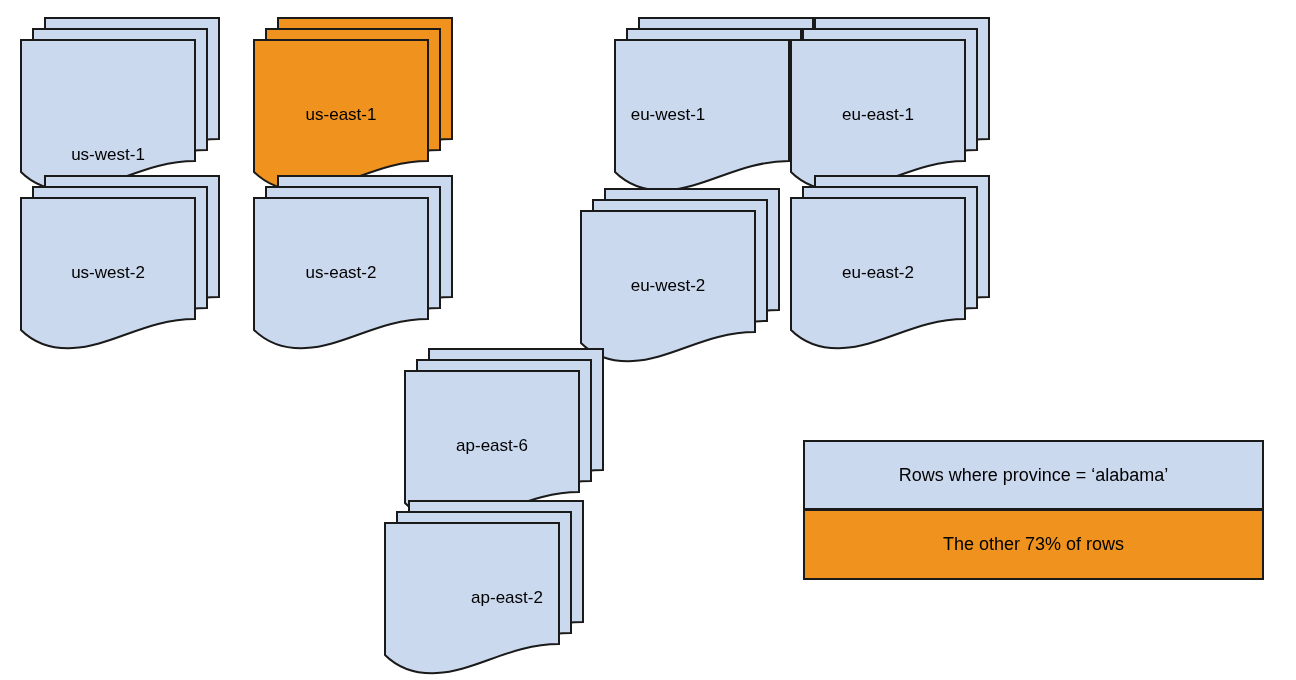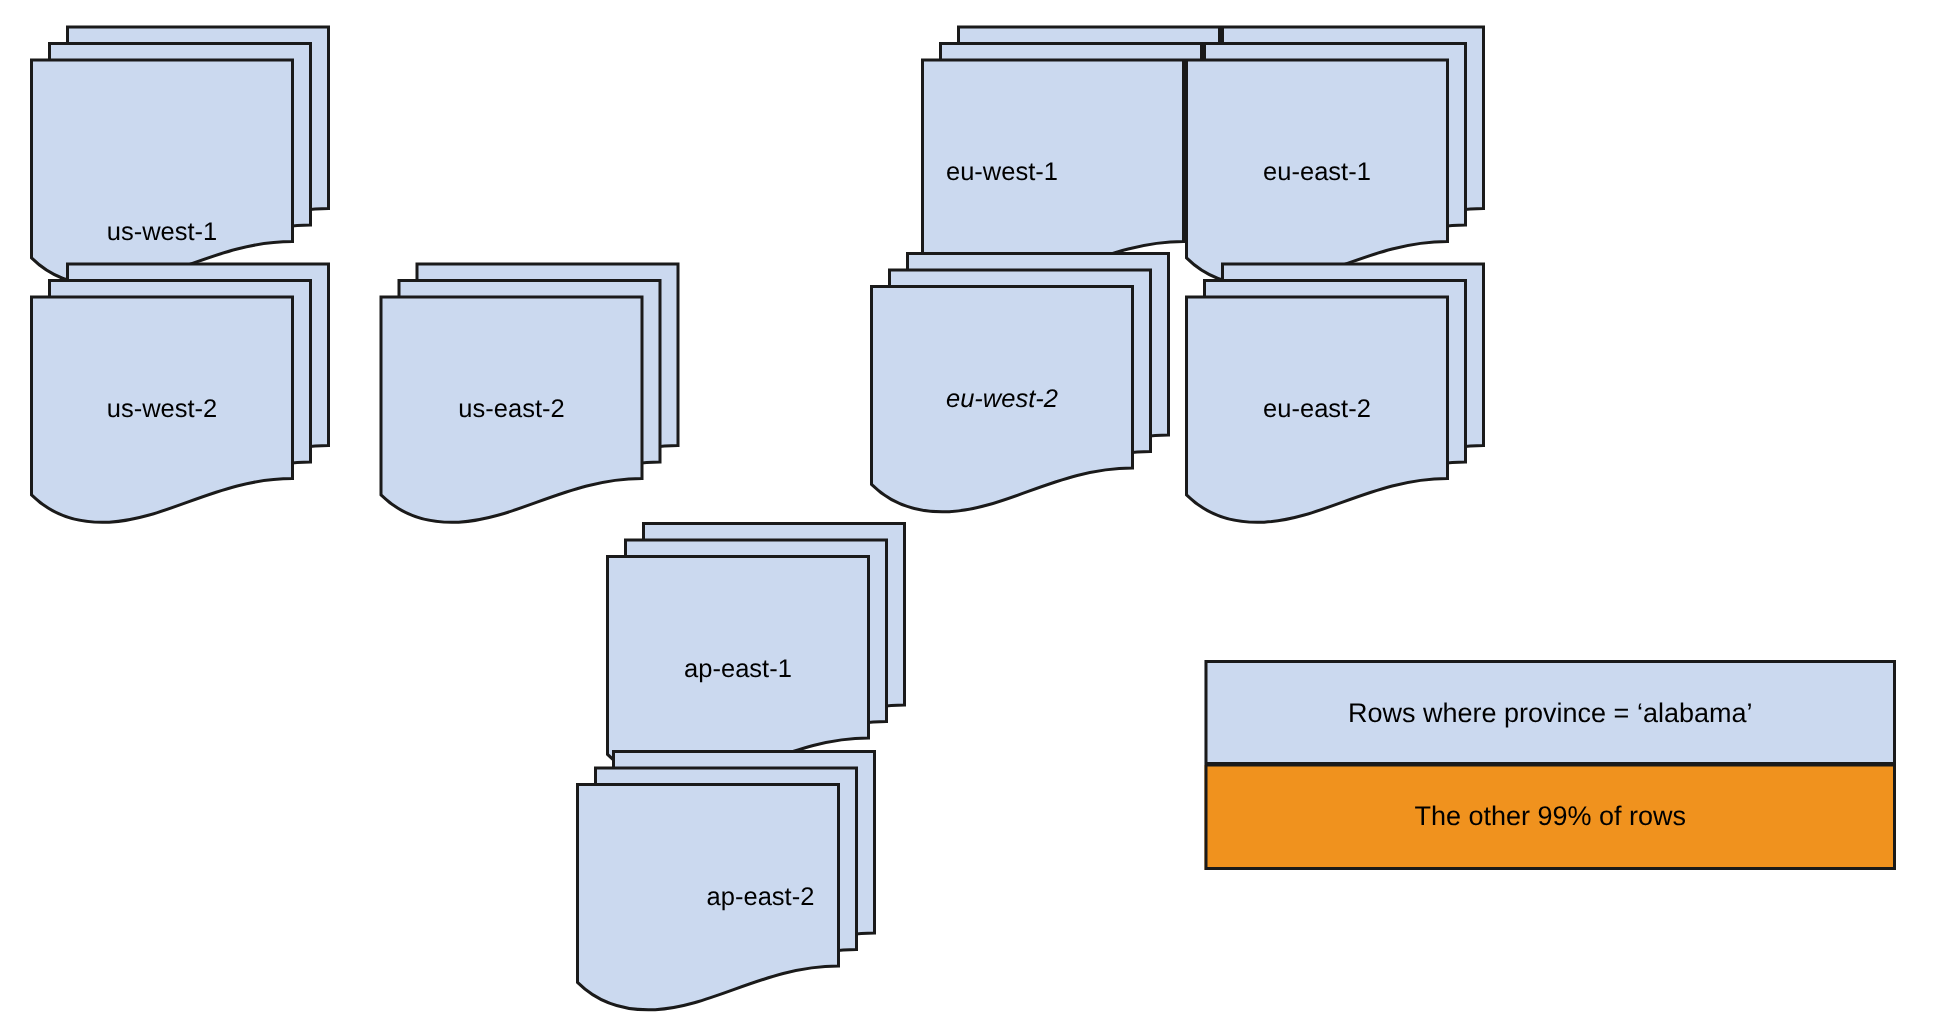--- a/index.html
+++ b/index.html
@@ -79,20 +79,34 @@
         </g>
         <g transform="translate(12,11)">
           <path d="M 1 1 L 175 1 L 175 122 C 126.72 122, 91.52000000000001 149.3, 52.8 151.12 C 31.68 152.16, 14.08 145.92000000000002, 1 132.92 Z" fill="#cbd9ef" stroke="#1a1a1a" stroke-width="2" stroke-linejoin="miter"></path>
         </g>
         <g transform="translate(0,22)">
           <path d="M 1 1 L 175 1 L 175 122 C 126.72 122, 91.52000000000001 149.3, 52.8 151.12 C 31.68 152.16, 14.08 145.92000000000002, 1 132.92 Z" fill="#cbd9ef" stroke="#1a1a1a" stroke-width="2" stroke-linejoin="miter"></path>
         </g>
       </svg>
       <div class="doc-label" style="left: 0px; top: 89.1px; width: 176px; margin-top: 40px;">us-west-1</div>
     </div>
+    <div class="doc-stack" style="left: 253px; top: 17px; width: 200px; height: 174px;">
+      <svg width="200" height="174" viewBox="0 0 200 174">
+        <g transform="translate(24,0)">
+          <path d="M 1 1 L 175 1 L 175 122 C 126.72 122, 91.52000000000001 149.3, 52.8 151.12 C 31.68 152.16, 14.08 145.92000000000002, 1 132.92 Z" fill="#f0921e" stroke="#1a1a1a" stroke-width="2" stroke-linejoin="miter"></path>
+        </g>
+        <g transform="translate(12,11)">
+          <path d="M 1 1 L 175 1 L 175 122 C 126.72 122, 91.52000000000001 149.3, 52.8 151.12 C 31.68 152.16, 14.08 145.92000000000002, 1 132.92 Z" fill="#f0921e" stroke="#1a1a1a" stroke-width="2" stroke-linejoin="miter"></path>
+        </g>
+        <g transform="translate(0,22)">
+          <path d="M 1 1 L 175 1 L 175 122 C 126.72 122, 91.52000000000001 149.3, 52.8 151.12 C 31.68 152.16, 14.08 145.92000000000002, 1 132.92 Z" fill="#f0921e" stroke="#1a1a1a" stroke-width="2" stroke-linejoin="miter"></path>
+        </g>
+      </svg>
+      <div class="doc-label" style="left: 0px; top: 89.1px; width: 176px;">us-east-1</div>
+    </div>
     <div class="doc-stack" style="left: 580px; top: 17px; width: 200px; height: 174px; padding-left: 34px;">
       <svg width="200" height="174" viewBox="0 0 200 174">
         <g transform="translate(24,0)">
           <path d="M 1 1 L 175 1 L 175 122 C 126.72 122, 91.52000000000001 149.3, 52.8 151.12 C 31.68 152.16, 14.08 145.92000000000002, 1 132.92 Z" fill="#cbd9ef" stroke="#1a1a1a" stroke-width="2" stroke-linejoin="miter"></path>
         </g>
         <g transform="translate(12,11)">
           <path d="M 1 1 L 175 1 L 175 122 C 126.72 122, 91.52000000000001 149.3, 52.8 151.12 C 31.68 152.16, 14.08 145.92000000000002, 1 132.92 Z" fill="#cbd9ef" stroke="#1a1a1a" stroke-width="2" stroke-linejoin="miter"></path>
         </g>
         <g transform="translate(0,22)">
           <path d="M 1 1 L 175 1 L 175 122 C 126.72 122, 91.52000000000001 149.3, 52.8 151.12 C 31.68 152.16, 14.08 145.92000000000002, 1 132.92 Z" fill="#cbd9ef" stroke="#1a1a1a" stroke-width="2" stroke-linejoin="miter"></path>
@@ -135,21 +149,21 @@
         </g>
         <g transform="translate(12,11)">
           <path d="M 1 1 L 175 1 L 175 122 C 126.72 122, 91.52000000000001 149.3, 52.8 151.12 C 31.68 152.16, 14.08 145.92000000000002, 1 132.92 Z" fill="#cbd9ef" stroke="#1a1a1a" stroke-width="2" stroke-linejoin="miter"></path>
         </g>
         <g transform="translate(0,22)">
           <path d="M 1 1 L 175 1 L 175 122 C 126.72 122, 91.52000000000001 149.3, 52.8 151.12 C 31.68 152.16, 14.08 145.92000000000002, 1 132.92 Z" fill="#cbd9ef" stroke="#1a1a1a" stroke-width="2" stroke-linejoin="miter"></path>
         </g>
       </svg>
       <div class="doc-label" style="left: 0px; top: 89.1px; width: 176px;">us-east-2</div>
     </div>
-    <div class="doc-stack" style="left: 580px; top: 168px; width: 200px; height: 174px; font-style: italic;">
+    <div class="doc-stack" style="left: 580px; top: 188px; width: 200px; height: 174px;">
       <svg width="200" height="174" viewBox="0 0 200 174">
         <g transform="translate(24,0)">
           <path d="M 1 1 L 175 1 L 175 122 C 126.72 122, 91.52000000000001 149.3, 52.8 151.12 C 31.68 152.16, 14.08 145.92000000000002, 1 132.92 Z" fill="#cbd9ef" stroke="#1a1a1a" stroke-width="2" stroke-linejoin="miter"></path>
         </g>
         <g transform="translate(12,11)">
           <path d="M 1 1 L 175 1 L 175 122 C 126.72 122, 91.52000000000001 149.3, 52.8 151.12 C 31.68 152.16, 14.08 145.92000000000002, 1 132.92 Z" fill="#cbd9ef" stroke="#1a1a1a" stroke-width="2" stroke-linejoin="miter"></path>
         </g>
         <g transform="translate(0,22)">
           <path d="M 1 1 L 175 1 L 175 122 C 126.72 122, 91.52000000000001 149.3, 52.8 151.12 C 31.68 152.16, 14.08 145.92000000000002, 1 132.92 Z" fill="#cbd9ef" stroke="#1a1a1a" stroke-width="2" stroke-linejoin="miter"></path>
         </g>
@@ -175,37 +189,37 @@
         <g transform="translate(24,0)">
           <path d="M 1 1 L 175 1 L 175 122 C 126.72 122, 91.52000000000001 149.3, 52.8 151.12 C 31.68 152.16, 14.08 145.92000000000002, 1 132.92 Z" fill="#cbd9ef" stroke="#1a1a1a" stroke-width="2" stroke-linejoin="miter"></path>
         </g>
         <g transform="translate(12,11)">
           <path d="M 1 1 L 175 1 L 175 122 C 126.72 122, 91.52000000000001 149.3, 52.8 151.12 C 31.68 152.16, 14.08 145.92000000000002, 1 132.92 Z" fill="#cbd9ef" stroke="#1a1a1a" stroke-width="2" stroke-linejoin="miter"></path>
         </g>
         <g transform="translate(0,22)">
           <path d="M 1 1 L 175 1 L 175 122 C 126.72 122, 91.52000000000001 149.3, 52.8 151.12 C 31.68 152.16, 14.08 145.92000000000002, 1 132.92 Z" fill="#cbd9ef" stroke="#1a1a1a" stroke-width="2" stroke-linejoin="miter"></path>
         </g>
       </svg>
-      <div class="doc-label" style="left: 0px; top: 89.1px; width: 176px;">ap-east-1</div>
+      <div class="doc-label" style="left: 0px; top: 89.1px; width: 176px;">ap-east-6</div>
     </div>
     <div class="doc-stack" style="left: 384px; top: 500px; width: 200px; height: 174px;">
       <svg width="200" height="174" viewBox="0 0 200 174">
         <g transform="translate(24,0)">
           <path d="M 1 1 L 175 1 L 175 122 C 126.72 122, 91.52000000000001 149.3, 52.8 151.12 C 31.68 152.16, 14.08 145.92000000000002, 1 132.92 Z" fill="#cbd9ef" stroke="#1a1a1a" stroke-width="2" stroke-linejoin="miter"></path>
         </g>
         <g transform="translate(12,11)">
           <path d="M 1 1 L 175 1 L 175 122 C 126.72 122, 91.52000000000001 149.3, 52.8 151.12 C 31.68 152.16, 14.08 145.92000000000002, 1 132.92 Z" fill="#cbd9ef" stroke="#1a1a1a" stroke-width="2" stroke-linejoin="miter"></path>
         </g>
         <g transform="translate(0,22)">
           <path d="M 1 1 L 175 1 L 175 122 C 126.72 122, 91.52000000000001 149.3, 52.8 151.12 C 31.68 152.16, 14.08 145.92000000000002, 1 132.92 Z" fill="#cbd9ef" stroke="#1a1a1a" stroke-width="2" stroke-linejoin="miter"></path>
         </g>
       </svg>
       <div class="doc-label" style="left: 0px; top: 89.1px; width: 176px; padding-left: 35px;">ap-east-2</div>
     </div>
     <div class="legend" style="left: 803px; top: 440px; width: 461px; height: 140px;">
       <div class="legend-row blue" style="width: 461px; height: 70px; background: rgb(203, 217, 239);">
         <span>Rows where province = ‘alabama’</span>
       </div>
       <div class="legend-row orange" style="width: 461px; height: 70px; background: rgb(240, 146, 30);">
-        <span>The other 99% of rows</span>
+        <span>The other 73% of rows</span>
       </div>
     </div>
   </div>
 
 </body></html>

